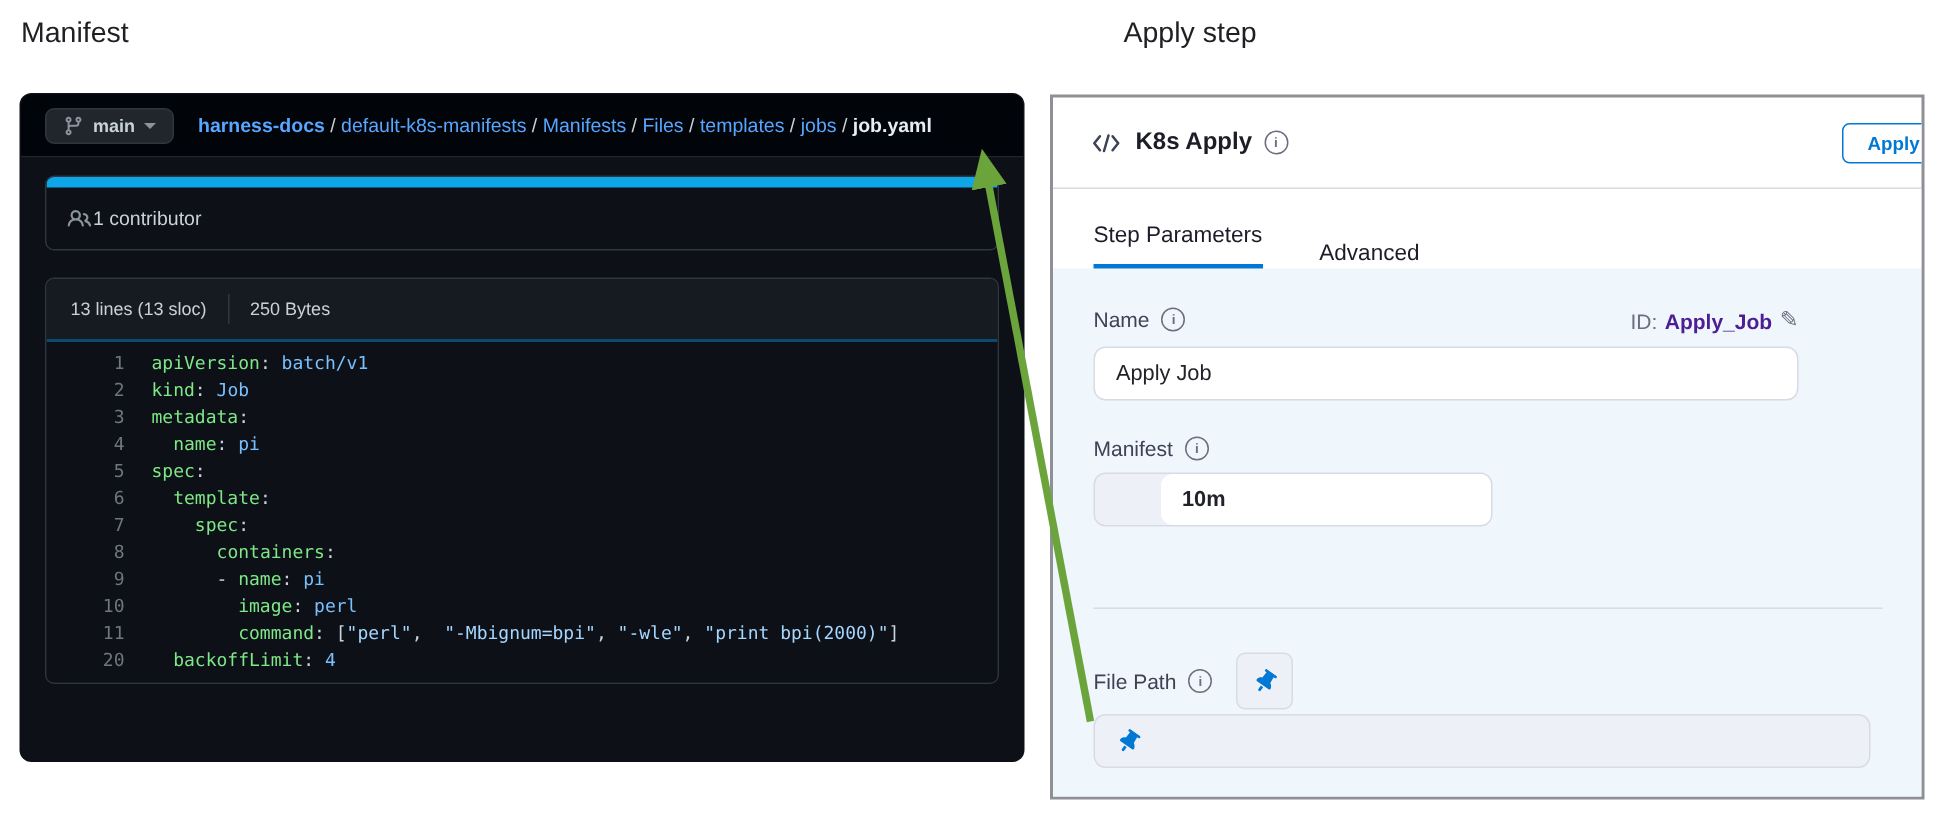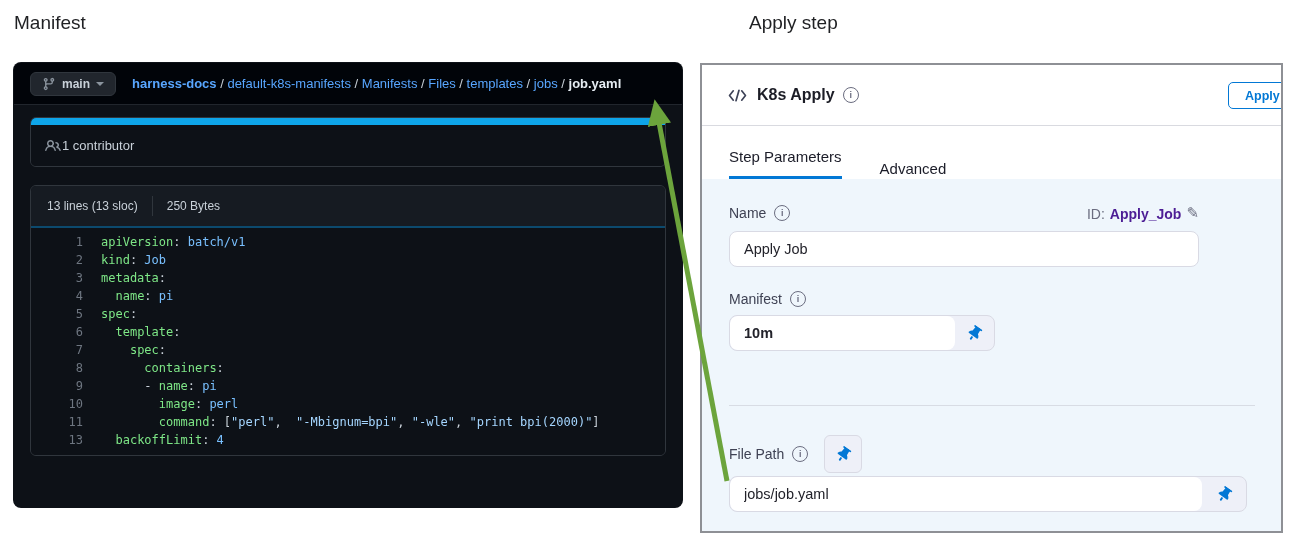--- a/index.html
+++ b/index.html
@@ -92,21 +92,21 @@
   .pencil{color:#6b6d80;font-size:15px;cursor:pointer;}
 
   .text-input{margin-top:8px;width:470px;height:36px;box-sizing:border-box;background:#fff;
               border:1px solid #d9dae4;border-radius:8px;padding:0 14px;
               font-size:14.5px;color:#22222a;font-family:"Liberation Sans",sans-serif;outline:none;}
 
   .pin-group{display:flex;align-items:stretch;height:36px;box-sizing:border-box;background:#eef0f8;
              border:1px solid #d9dae4;border-radius:8px;overflow:hidden;}
   .pin-group .inner{flex:1;background:#fff;border-radius:8px;border:none;outline:none;
                     padding:0 14px;font-size:14.5px;color:#22222a;font-weight:bold;
-                    font-family:"Liberation Sans",sans-serif;}
+                    font-family:"Liberation Sans",sans-serif;margin-left:44px;}
   .pin-zone{width:44px;display:flex;align-items:center;justify-content:center;cursor:pointer;}
   .timeout-group{width:266px;margin-top:6px;}
   .timeout-label{margin-top:22px;}
   .content-divider{width:526px;height:1px;background:#d8dce4;margin-top:54px;}
   .filepath-label-row{margin-top:30px;display:flex;align-items:center;height:36px;}
   .pin-button{width:36px;height:36px;margin-left:16px;background:#eef0f8;border:1px solid #d9dae4;
               border-radius:6px;display:flex;align-items:center;justify-content:center;cursor:pointer;}
   .filepath-group{width:518px;margin-top:4px;}
   .filepath-group .inner{font-weight:normal;}
 
@@ -184,21 +184,21 @@
         </div>
         <div class="code-row">
           <span class="ln">10</span>
           <span class="code-text"><span class="tok-pln">        </span><span class="tok-key">image</span><span class="tok-pln">: </span><span class="tok-val">perl</span></span>
         </div>
         <div class="code-row">
           <span class="ln">11</span>
           <span class="code-text"><span class="tok-pln">        </span><span class="tok-key">command</span><span class="tok-pln">: [</span><span class="tok-str">"perl"</span><span class="tok-pln">,  </span><span class="tok-str">"-Mbignum=bpi"</span><span class="tok-pln">, </span><span class="tok-str">"-wle"</span><span class="tok-pln">, </span><span class="tok-str">"print bpi(2000)"</span><span class="tok-pln">]</span></span>
         </div>
         <div class="code-row">
-          <span class="ln">13</span>
+          <span class="ln">20</span>
           <span class="code-text"><span class="tok-pln">  </span><span class="tok-key">backoffLimit</span><span class="tok-pln">: </span><span class="tok-num">4</span></span>
         </div>
       </div>
   </div>
 </div>
 
 <div class="h-panel">
   <div class="h-header">
     <span class="code-icon">
       <svg width="19" height="15" viewBox="0 0 20 16" fill="none" stroke="#3d4257" stroke-width="1.8" stroke-linecap="round" stroke-linejoin="round">
@@ -255,21 +255,20 @@
         <span>File Path</span>
         <i class="info-icon">i</i>
       </span>
       <span class="pin-button">
         <svg width="15" height="15" viewBox="0 0 384 512" style="transform:rotate(35deg);" fill="#0278d5">
             <path d="M32 32C32 14.3 46.3 0 64 0H320c17.7 0 32 14.3 32 32s-14.3 32-32 32H290.5l11.4 148.2c36.7 19.9 65.7 53.2 79.5 94.7l1 3c3.3 9.8 1.6 20.5-4.4 28.8s-15.7 13.3-26 13.3H32c-10.3 0-19.9-4.9-26-13.3s-7.7-19-4.4-28.8l1-3c13.8-41.5 42.8-74.8 79.5-94.7L93.5 64H64C46.3 64 32 49.7 32 32zM160 384h64v96c0 17.7-14.3 32-32 32s-32-14.3-32-32V384z"></path>
           </svg>
       </span>
     </div>
     <div class="pin-group filepath-group">
-      <input class="inner" type="text" value="jobs/job.yaml" style="">
       <span class="pin-zone">
         <svg width="15" height="15" viewBox="0 0 384 512" style="transform:rotate(35deg);" fill="#0278d5">
             <path d="M32 32C32 14.3 46.3 0 64 0H320c17.7 0 32 14.3 32 32s-14.3 32-32 32H290.5l11.4 148.2c36.7 19.9 65.7 53.2 79.5 94.7l1 3c3.3 9.8 1.6 20.5-4.4 28.8s-15.7 13.3-26 13.3H32c-10.3 0-19.9-4.9-26-13.3s-7.7-19-4.4-28.8l1-3c13.8-41.5 42.8-74.8 79.5-94.7L93.5 64H64C46.3 64 32 49.7 32 32zM160 384h64v96c0 17.7-14.3 32-32 32s-32-14.3-32-32V384z"></path>
           </svg>
       </span>
     </div>
   </div>
 </div>
 
 <svg class="arrow-overlay" width="1295" height="544" viewBox="0 0 1295 544">

